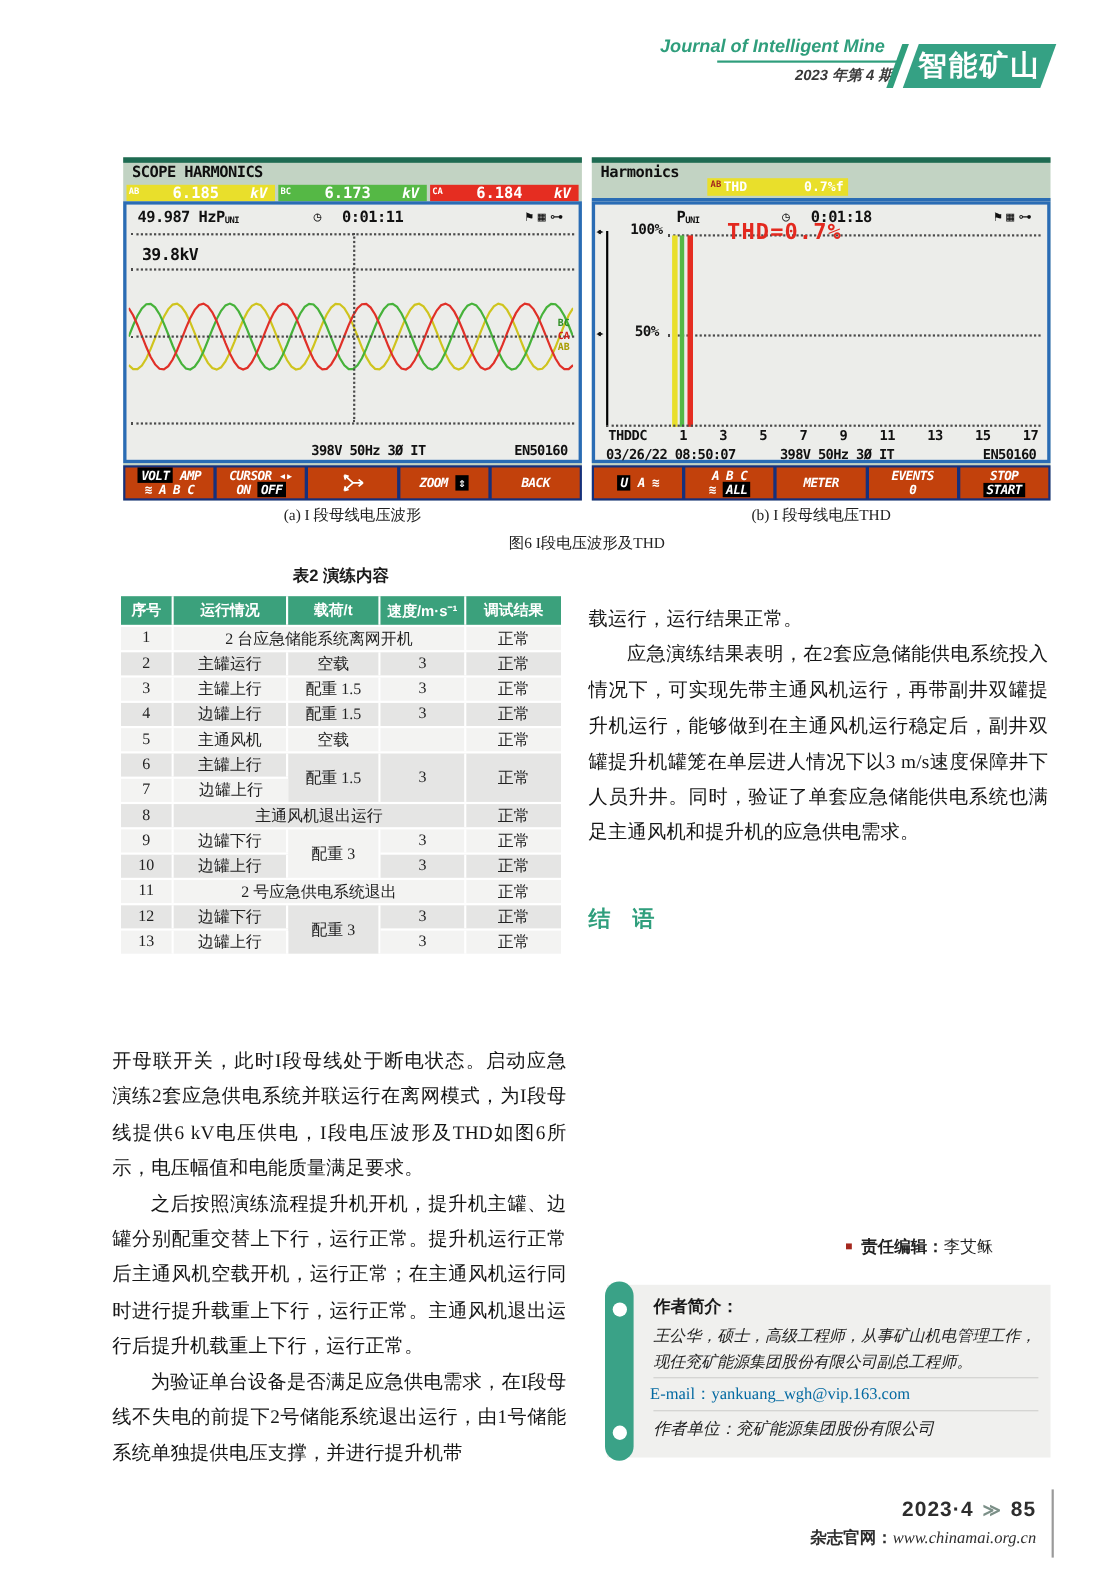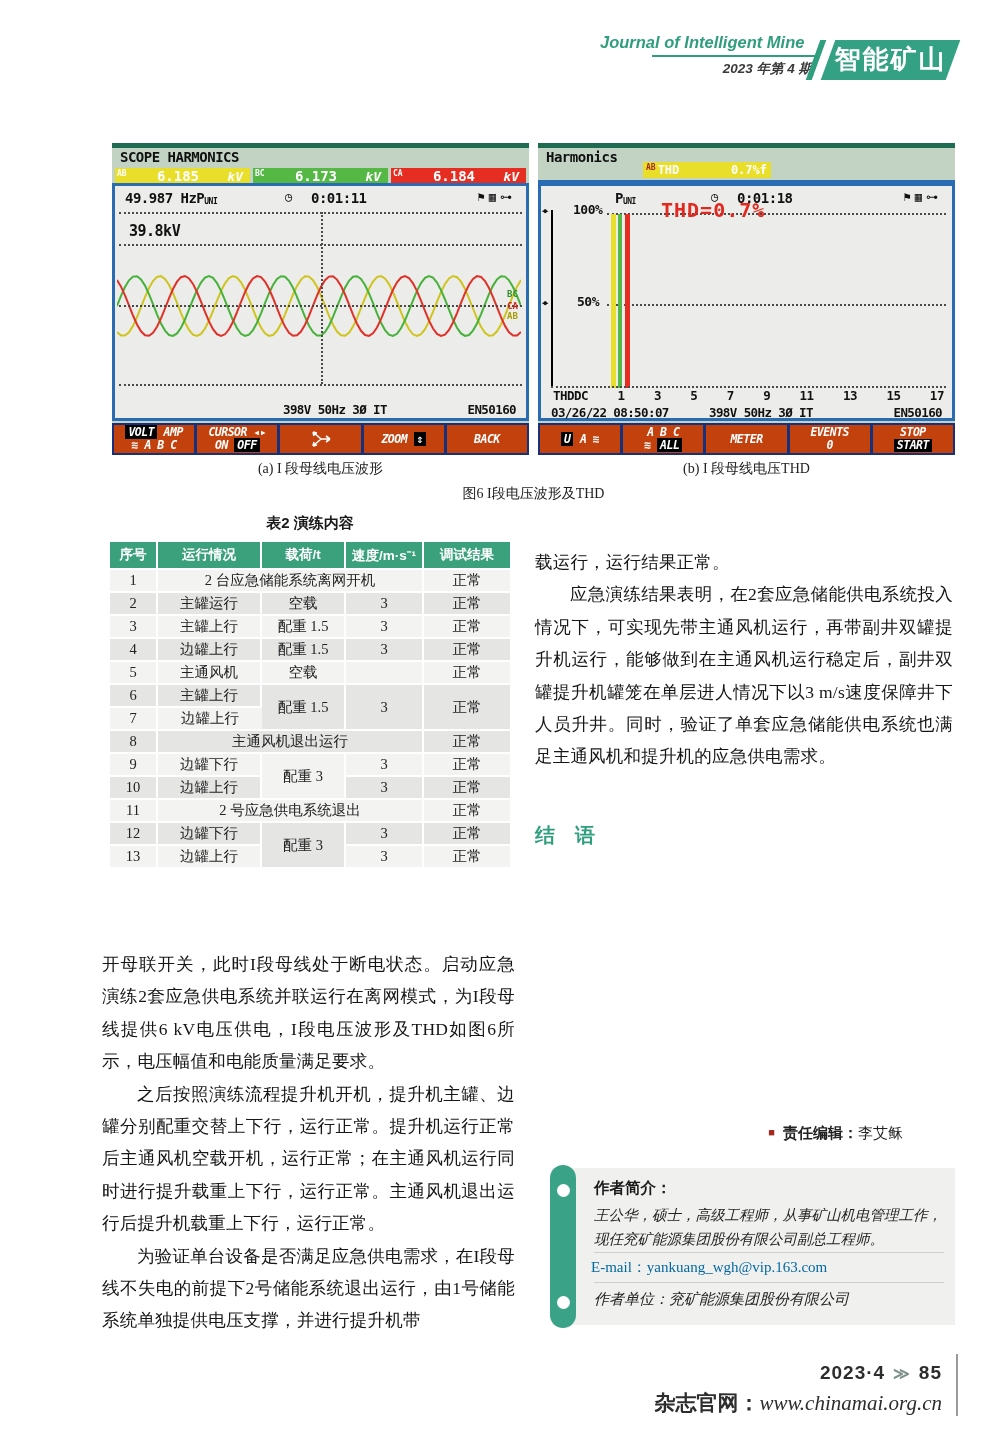--- a/index.html
+++ b/index.html
@@ -101,21 +101,21 @@
   .kaiti{font-style:italic;}
   #authorbox .a-bio{position:absolute;left:42px;top:36px;width:352px;font-size:14.5px;line-height:23.5px;color:#222;}
   #authorbox .a-sep{position:absolute;left:42px;width:350px;height:1px;background:#cfcfcd;}
   #authorbox .a-email{position:absolute;left:39px;top:90px;font-size:15px;color:#0369a1;}
   #authorbox .a-aff{position:absolute;left:42px;top:122px;font-size:15px;color:#222;}
 
   
   #f-line1{position:absolute;top:1362px;right:58px;font-family:"Liberation Sans",sans-serif;
            font-weight:bold;font-size:19px;color:#2d2d2d;letter-spacing:1px;}
   #f-line1 .sep{color:#7b8f87;font-size:16px;margin:0 8px;}
-  #f-line2{position:absolute;top:1389px;right:58px;font-size:21px;color:#2d2d2d;}
+  #f-line2{position:absolute;top:1389px;right:58px;font-size:15px;color:#2d2d2d;}
   #f-line2 .lbl{font-family:"Liberation Sans",sans-serif;font-weight:bold;}
   #f-line2 .url{font-style:italic;}
   #f-bar{position:absolute;left:956px;top:1354px;width:2px;height:62px;background:#9a9a9a;}
 </style>
 </head>
 <body>
 
 <div class="page">
 
   <div class="hdr-en">Journal of Intelligent Mine</div>

